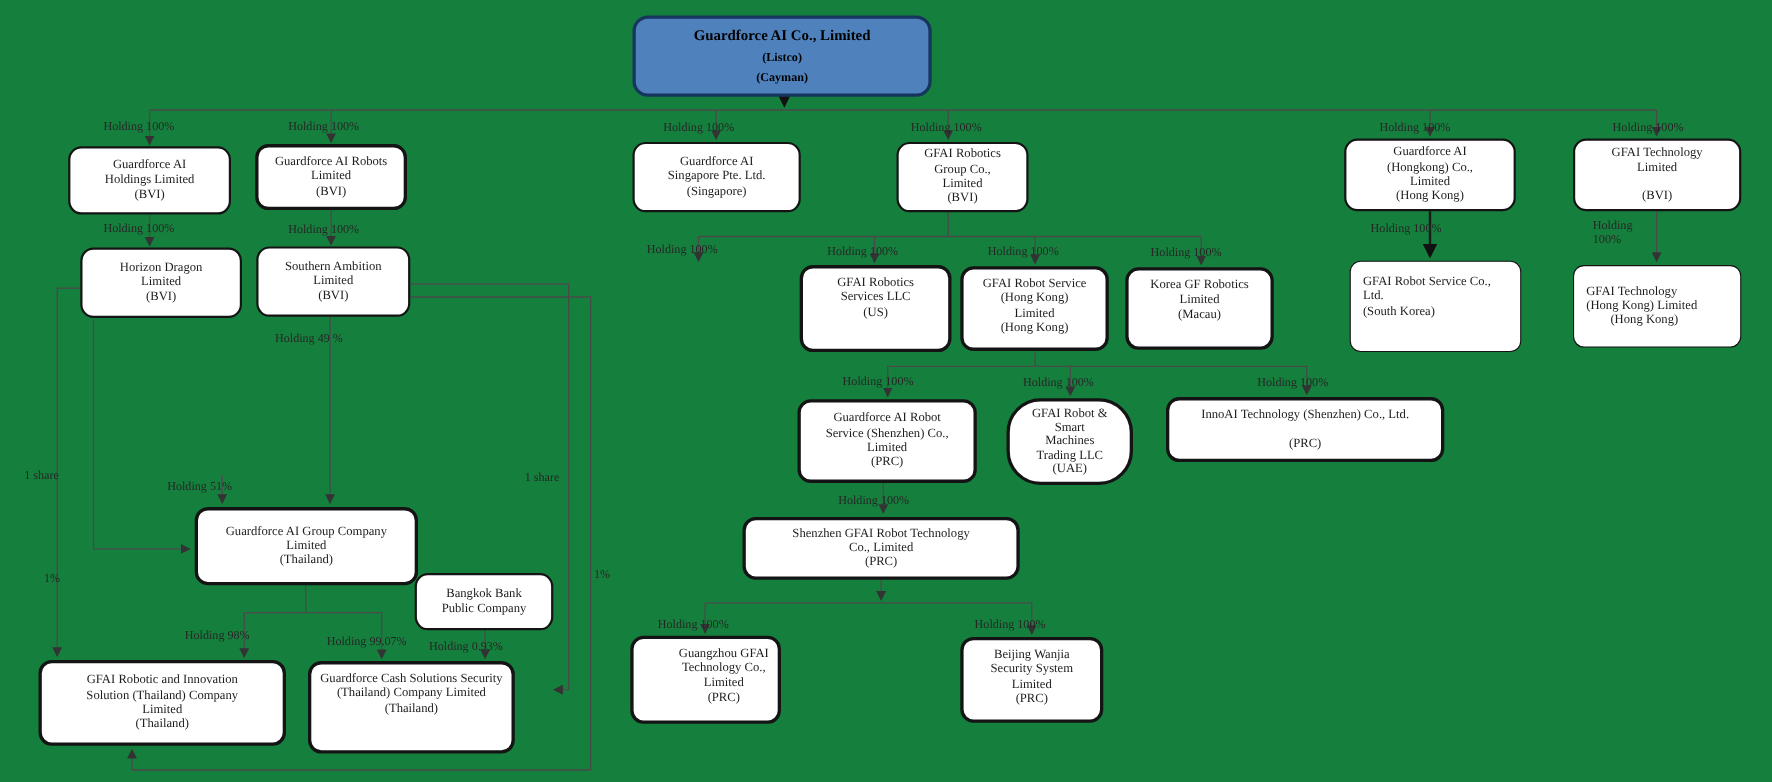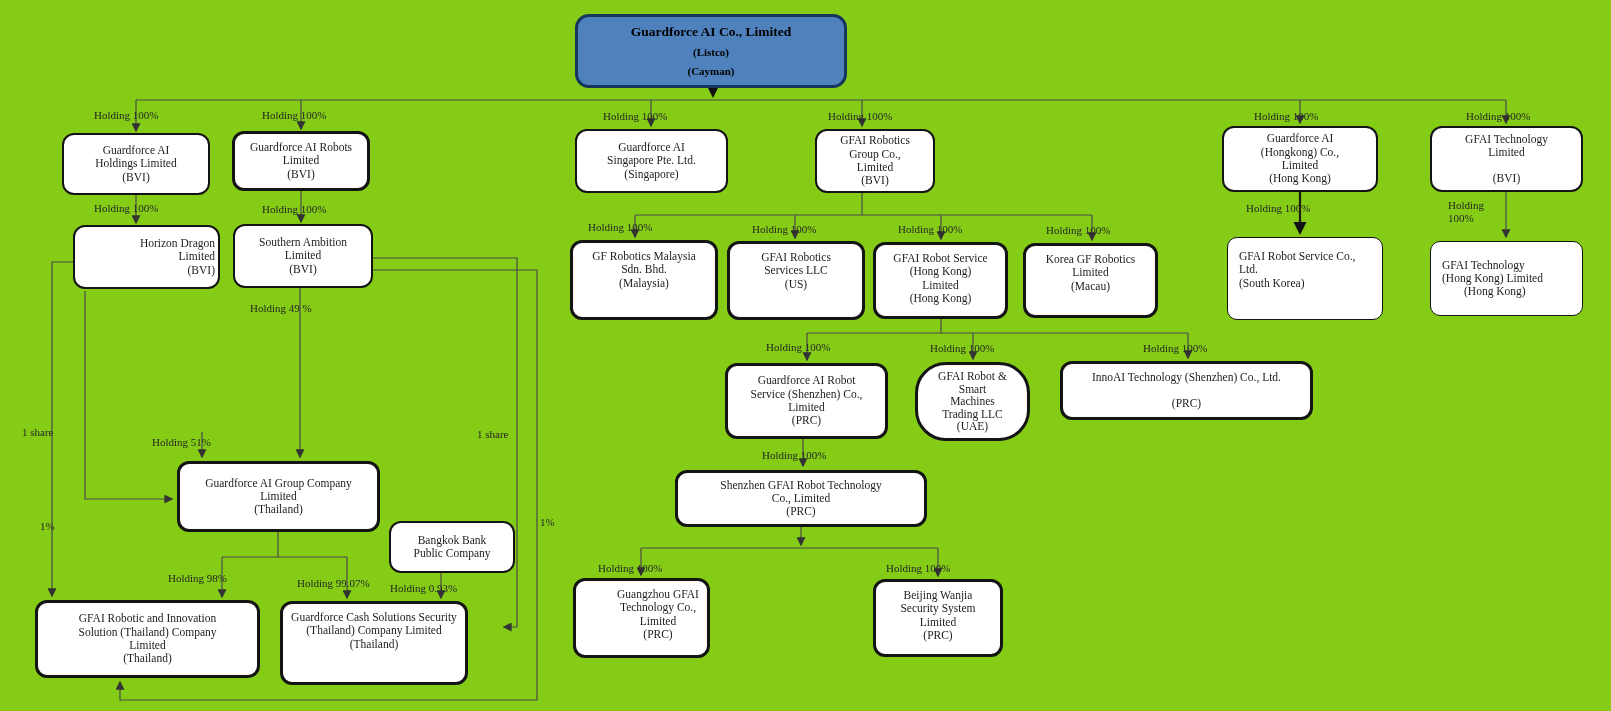--- a/index.html
+++ b/index.html
@@ -1,16 +1,16 @@
 <!DOCTYPE html>
 <html style="--root-fill: #4f81bd; --root-border: #17365d; --line-color: #4a4a4a; --box-border: #141414;"><head>
 <meta charset="utf-8">
 <style>
   html,body{margin:0;padding:0;background:#fff;}
-  #chart{position:relative;width:1611px;height:711px;background:#84cc16;overflow:hidden;
+  #chart{position:relative;width:1611px;height:711px;background:#15803d;overflow:hidden;
          font-family:"Liberation Serif","DejaVu Serif",serif;}
   #wires{position:absolute;left:0;top:0;z-index:1;}
   .ln{stroke:var(--line-color,#4a4a4a);stroke-width:1.2;fill:none;}
   .lnb{stroke:#1a1a1a;stroke-width:2.2;fill:none;}
   .node{position:absolute;z-index:2;box-sizing:border-box;background:#fff;
         border:2.6px solid #141414;border-radius:12px;
         display:flex;flex-direction:column;align-items:center;justify-content:center;
         text-align:center;font-size:11.5px;line-height:1.16;color:#1c1c1c;padding:2px 3px;}
   .node span{display:block;}
   .b3{border-width:3px;}
@@ -119,36 +119,31 @@
     <span>(Hongkong) Co.,</span>
     <span>Limited</span>
     <span>(Hong Kong)</span>
   </div>
   <div class="node gap-last" style="left:1430px;top:126px;width:153px;height:66px;">
     <span>GFAI Technology</span>
     <span>Limited</span>
     <span>(BVI)</span>
   </div>
 
-  <div class="node" style="left:73px;top:225px;width:147px;height:64px;align-items:flex-end;">
+  <div class="node" style="left:73px;top:225px;width:147px;height:64px;">
     <span>Horizon Dragon</span>
     <span>Limited</span>
     <span>(BVI)</span>
   </div>
   <div class="node" style="left:233px;top:224px;width:140px;height:64px;">
     <span>Southern Ambition</span>
     <span>Limited</span>
     <span>(BVI)</span>
   </div>
 
-  <div class="node b3 vtop" style="left:570px;top:240px;width:148px;height:80px;">
-    <span>GF Robotics Malaysia</span>
-    <span>Sdn. Bhd.</span>
-    <span>(Malaysia)</span>
-  </div>
   <div class="node b3 vtop" style="left:727px;top:241px;width:138px;height:79px;">
     <span>GFAI Robotics</span>
     <span>Services LLC</span>
     <span>(US)</span>
   </div>
   <div class="node b3 vtop" style="left:873px;top:242px;width:135px;height:77px;">
     <span>GFAI Robot Service</span>
     <span>(Hong Kong)</span>
     <span>Limited</span>
     <span>(Hong Kong)</span>
@@ -205,21 +200,21 @@
     <span>Security System</span>
     <span>Limited</span>
     <span>(PRC)</span>
   </div>
 
   <div class="node b3" style="left:177px;top:461px;width:203px;height:71px;">
     <span>Guardforce AI Group Company</span>
     <span>Limited</span>
     <span>(Thailand)</span>
   </div>
-  <div class="node" style="left:389px;top:521px;width:126px;height:52px;">
+  <div class="node" style="left:377px;top:521px;width:126px;height:52px;">
     <span>Bangkok Bank</span>
     <span>Public Company</span>
   </div>
   <div class="node b3" style="left:35px;top:600px;width:225px;height:78px;">
     <span>GFAI Robotic and Innovation</span>
     <span>Solution (Thailand) Company</span>
     <span>Limited</span>
     <span>(Thailand)</span>
   </div>
   <div class="node b3 vtop" style="left:280px;top:601px;width:188px;height:84px;">

